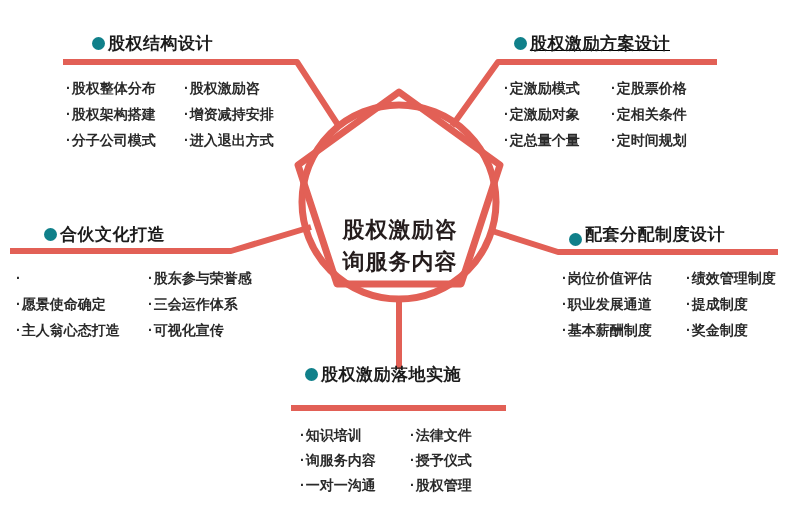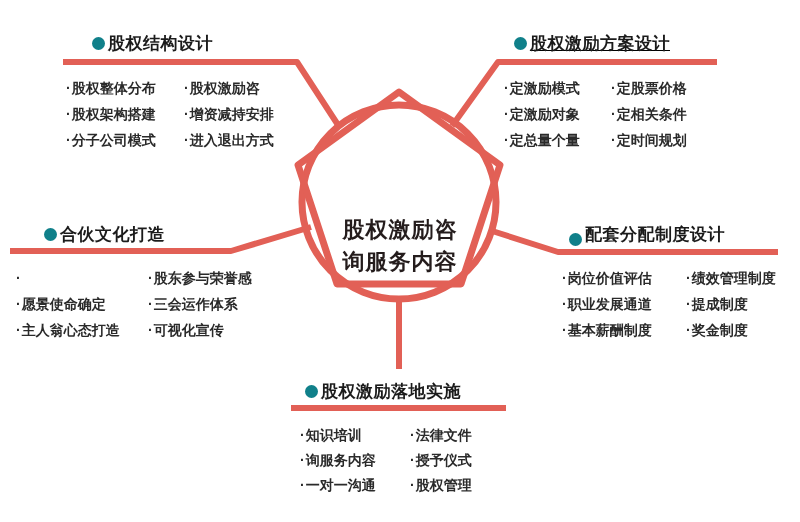--- a/index.html
+++ b/index.html
@@ -246,21 +246,21 @@
           <span class="dot">·</span>
           <span>提成制度</span>
         </div>
       <div class="item">
           <span class="dot">·</span>
           <span>奖金制度</span>
         </div>
     </div>
   </div>
 
-  <div class="sec-title" style="left:305px; top:379px;">
+  <div class="sec-title" style="left:305px; top:362px;">
     <span class="bullet"></span>
     <span class="title-text">股权激励落地实施</span>
   </div>
   <div class="items items-b" style="left:300px; top:423px;">
     <div class="col col-w110">
       <div class="item">
           <span class="dot">·</span>
           <span>知识培训</span>
         </div>
       <div class="item">

